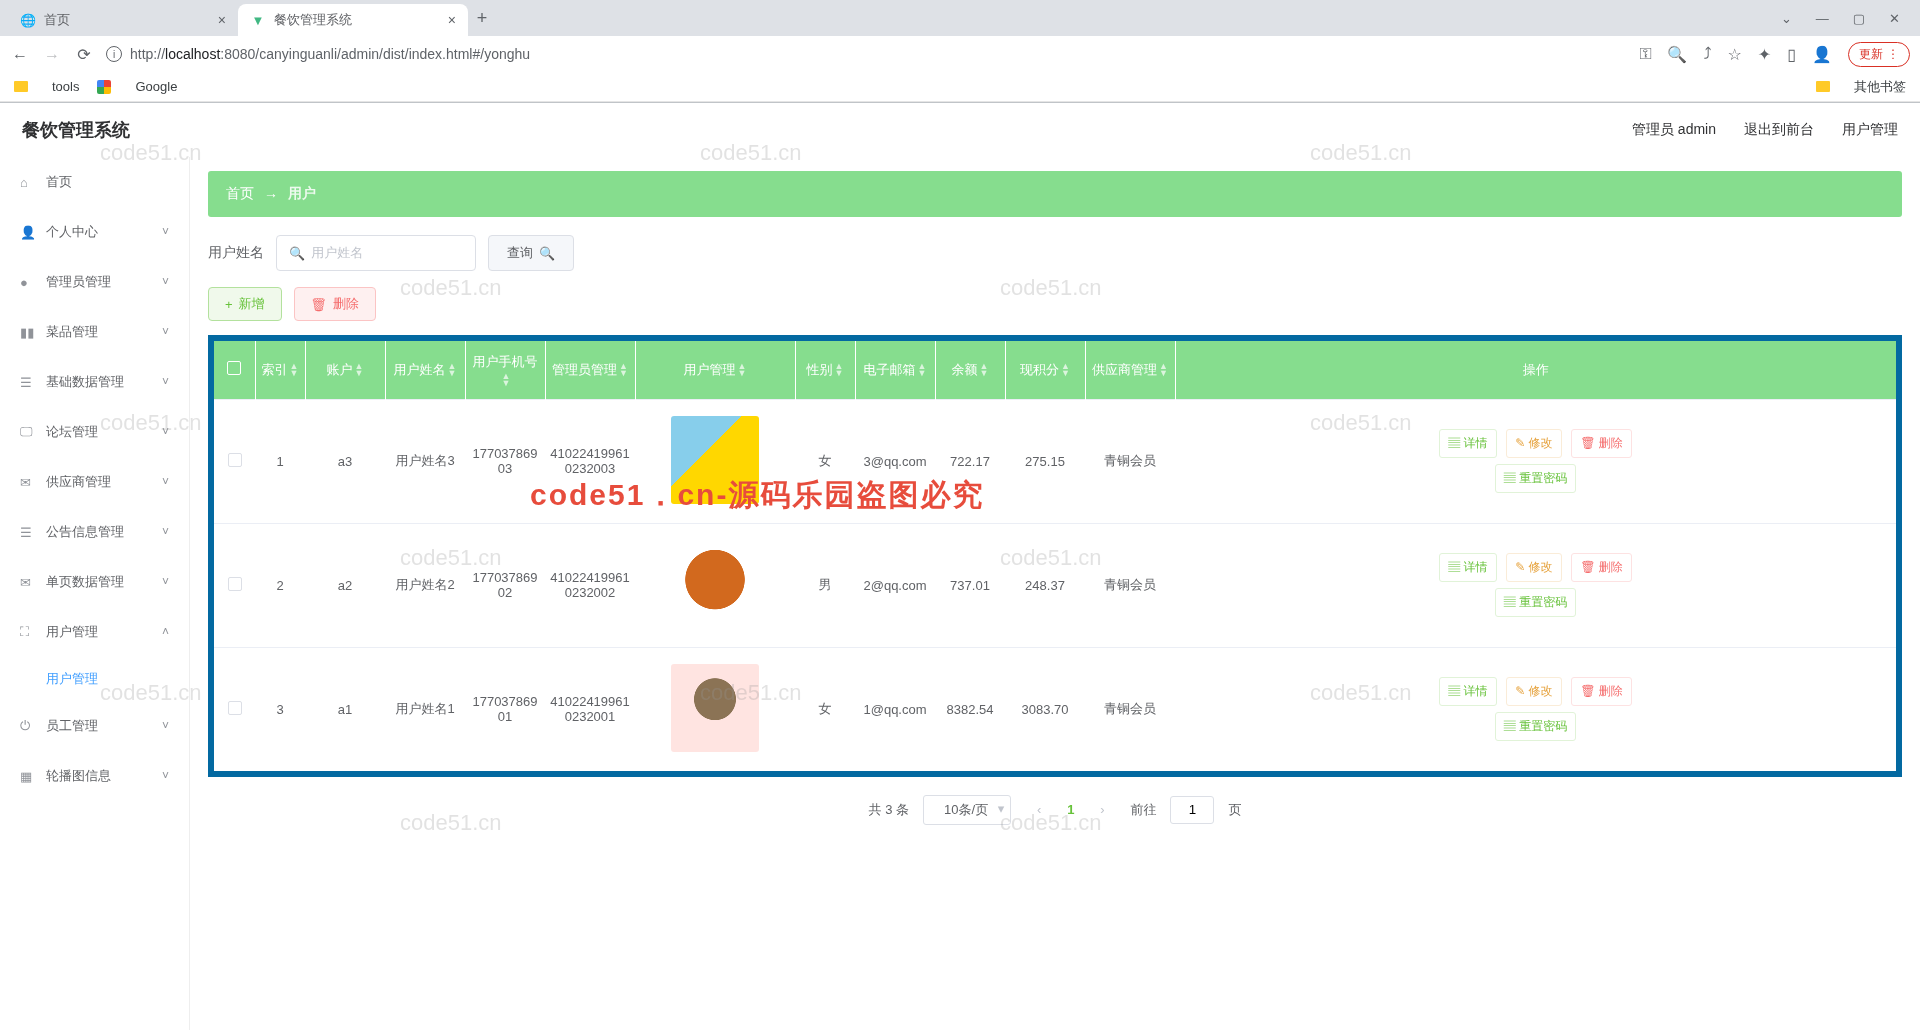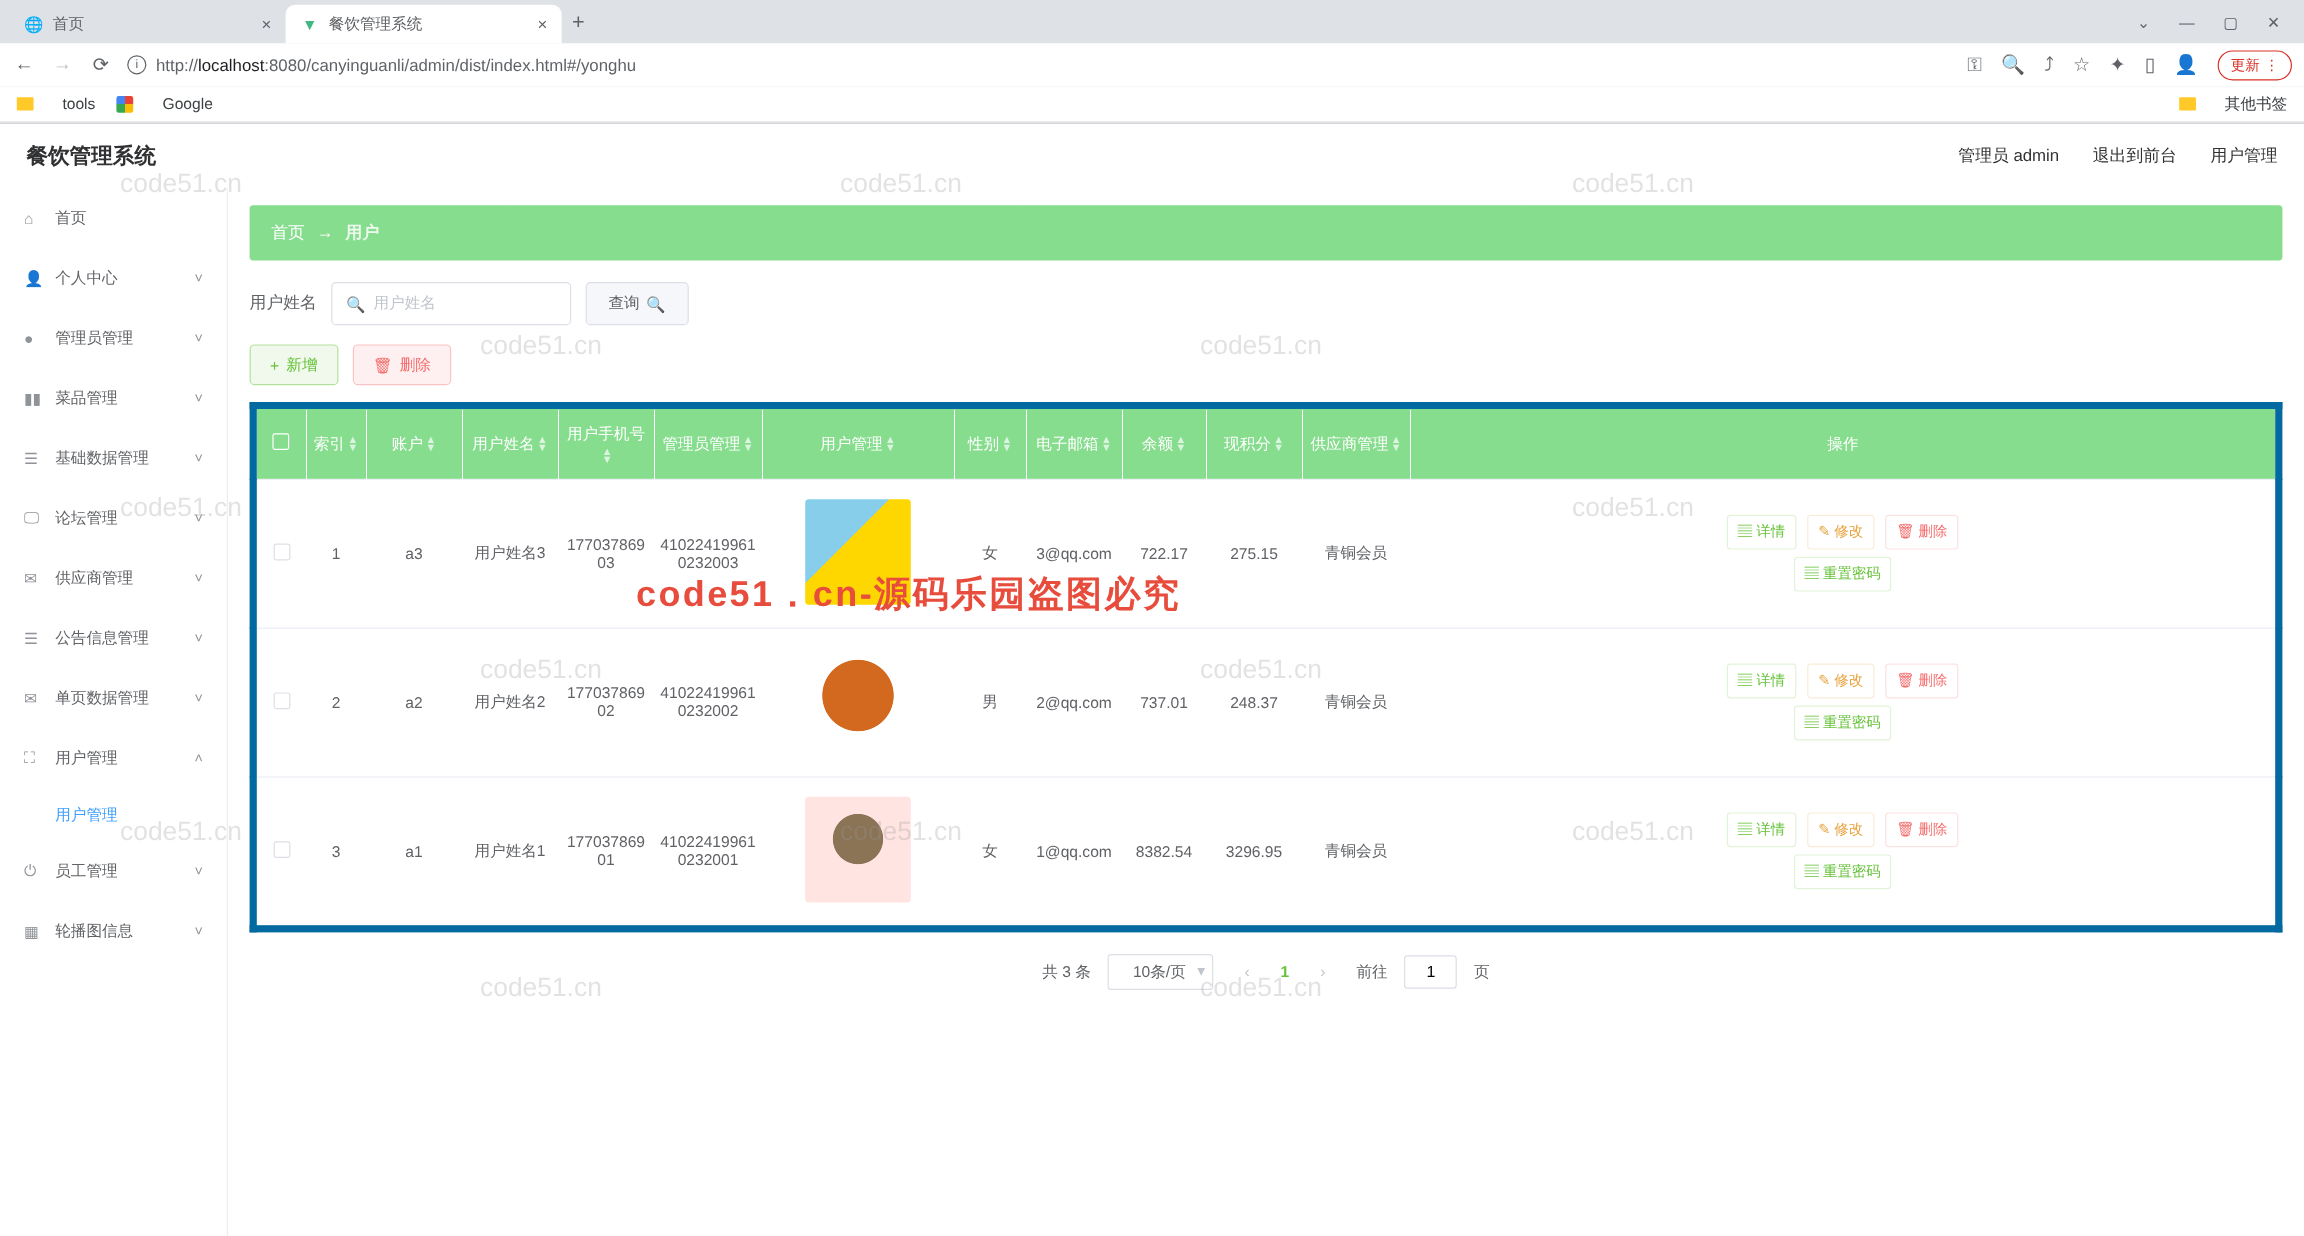--- a/index.html
+++ b/index.html
@@ -327,21 +327,21 @@
     <td><span class="chk"></span></td>
     <td>3</td>
     <td>a1</td>
     <td>用户姓名1</td>
     <td>17703786901</td>
     <td>410224199610232001</td>
     <td><span class="avatar-cell avatar-3"></span></td>
     <td>女</td>
     <td>1@qq.com</td>
     <td>8382.54</td>
-    <td>3296.95</td>
+    <td>3083.70</td>
     <td>青铜会员</td>
     <td>
     <span class="op-btn op-detail">▤ 详情</span>
     <span class="op-btn op-edit">✎ 修改</span>
     <span class="op-btn op-delete">🗑 删除</span><br>
     <span class="op-btn op-reset">▤ 重置密码</span></td>
           </tr>
         </tbody>
     </table>
 

